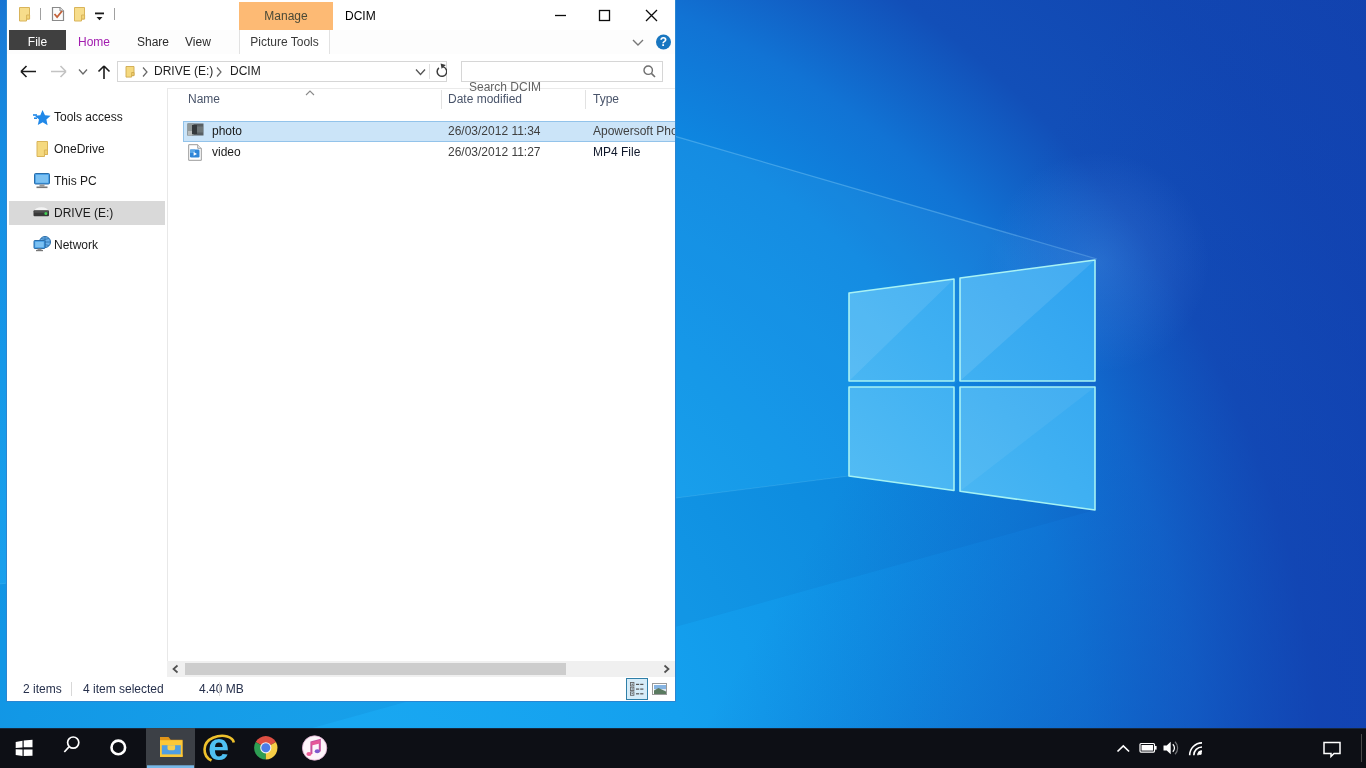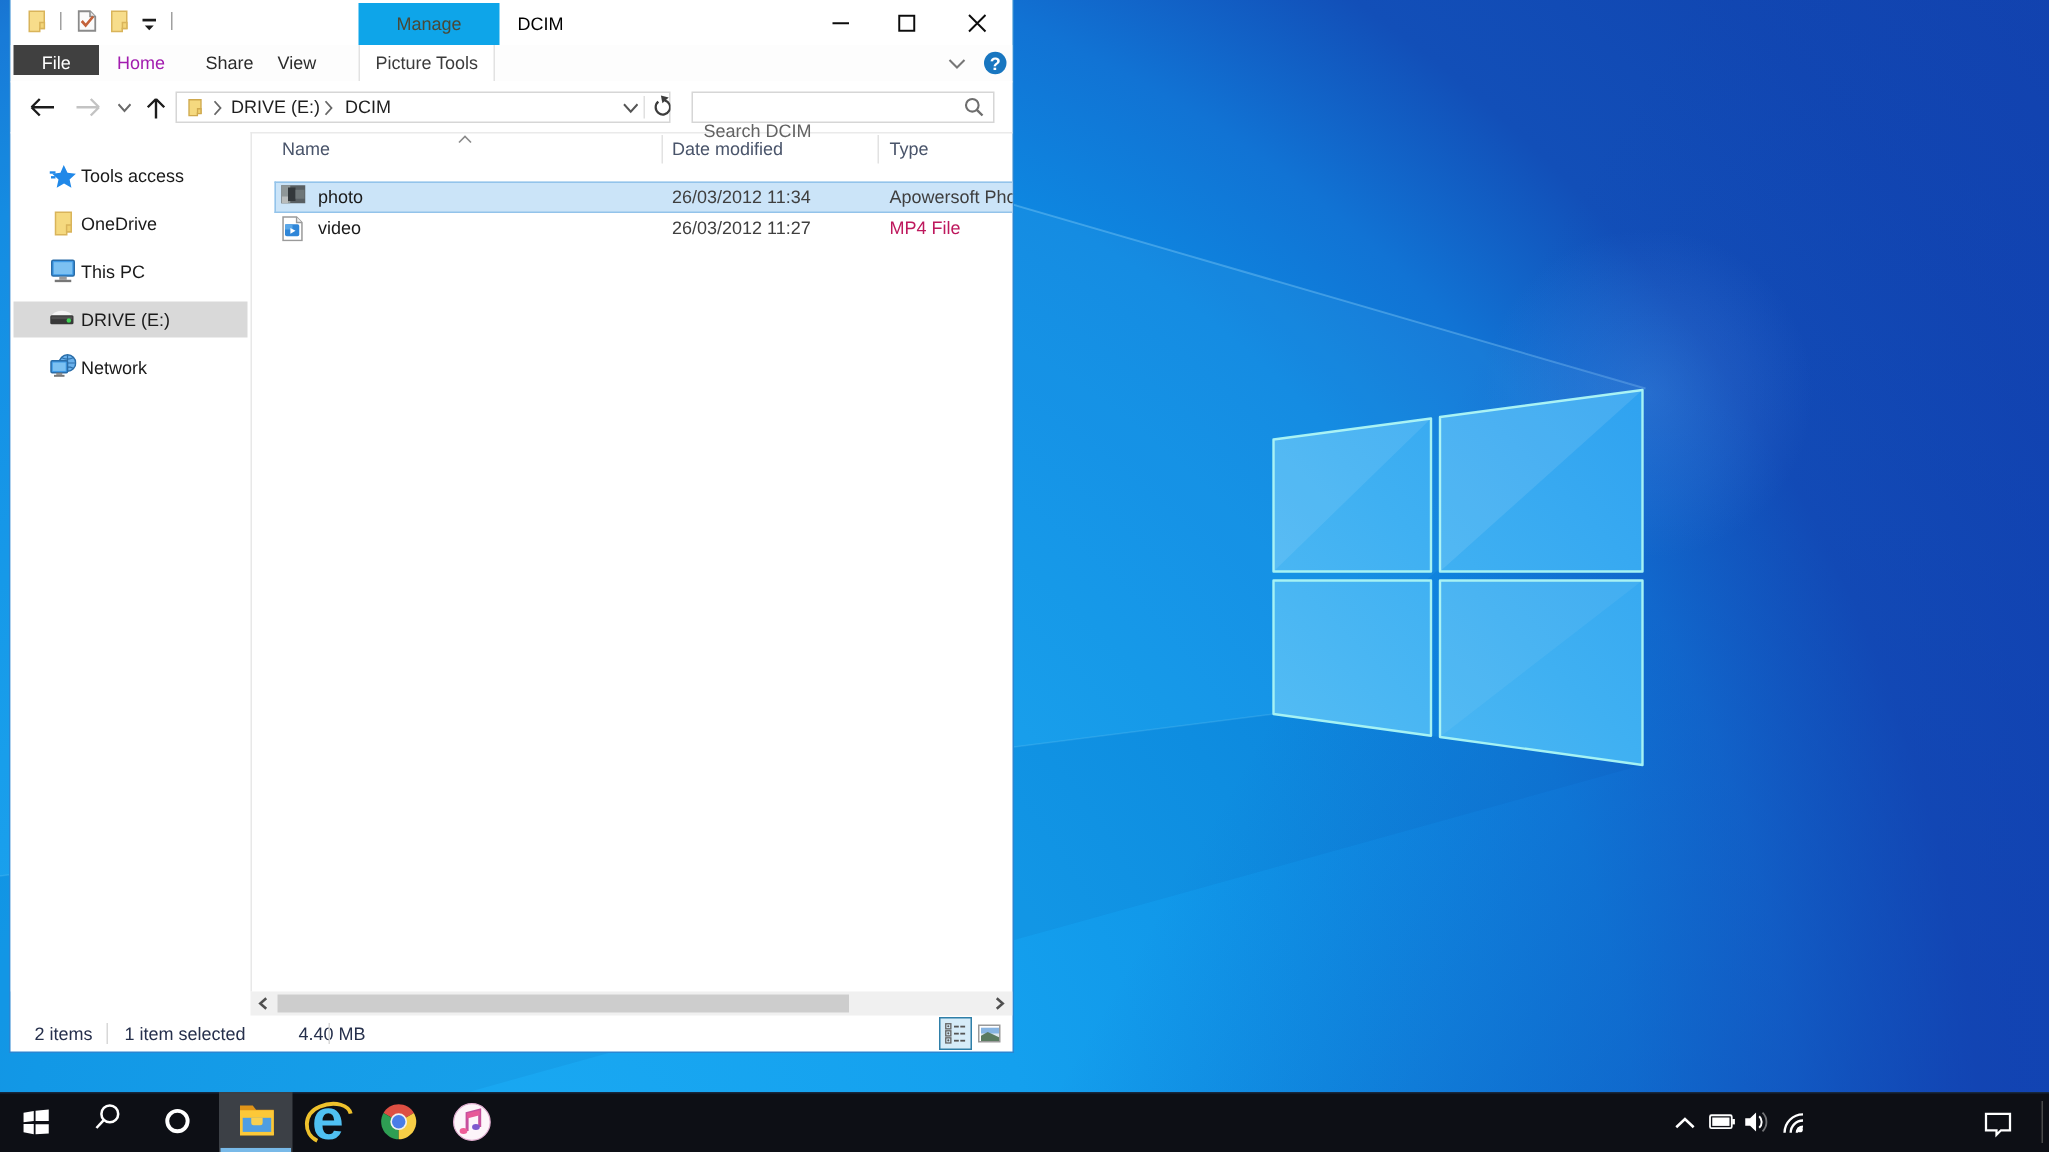--- a/index.html
+++ b/index.html
@@ -78,21 +78,21 @@
       <path d="M43 1.5 v3.5 h3.5" fill="#e8e8e8" stroke="#8a8a8a" stroke-width="1"></path>
       <path d="M37.5 8 l2.6 3 l5 -6" fill="none" stroke="#c4623a" stroke-width="1.8"></path>
 
       <path d="M57.5 1.5 h10 v11.5 h-3 v2 h-7 z" fill="#f7dd8b" stroke="#d9b45a" stroke-width="1"></path>
       <path d="M64.6 9 h3 v4 h-3 z" fill="#f3d578" stroke="#d9b45a" stroke-width="1"></path>
 
       <rect x="78" y="6.5" width="9" height="1.8" fill="#1a1a1a"></rect>
       <path d="M79.5 11 h6 l-3 3.2 z" fill="#1a1a1a"></path>
       <line x1="97.5" y1="2" x2="97.5" y2="14" stroke="#a0a0a0" stroke-width="1"></line>
     </svg>
-    <div class="t" style="left:232px;top:2px;width:94px;height:28px;background:#0ea5e9;
+    <div class="t" style="left:232px;top:2px;width:94px;height:28px;background:#fdba74;
       text-align:center;line-height:28px;color:#494936;">Manage</div>
     <div class="t" style="left:338px;top:3px;color:#000;line-height:26px;">DCIM</div>
 
     <svg class="abs" style="left:540px;top:0" width="128" height="30" viewBox="0 0 128 30">
       <line x1="8" y1="15.5" x2="19" y2="15.5" stroke="#0c0c0c" stroke-width="1.3"></line>
       <rect x="52.5" y="10.5" width="10" height="10" fill="none" stroke="#0c0c0c" stroke-width="1.3"></rect>
       <path d="M99 10 l11 11 m0 -11 l-11 11" stroke="#0c0c0c" stroke-width="1.3"></path>
     </svg>
 
     <div class="abs" style="left:0;top:30px;width:668px;height:24px;border-bottom:1px solid #dcdcdc;background:#fdfdfd;"></div>
@@ -212,34 +212,34 @@
 
     <svg class="abs" style="left:181px;top:144px" width="14" height="17" viewBox="0 0 14 17">
       <path d="M0.7 0.7 h9 l3.6 3.6 v12 h-12.6 z" fill="#fff" stroke="#9a9a9a" stroke-width="1"></path>
       <path d="M9.7 0.7 v3.6 h3.6" fill="#eee" stroke="#9a9a9a" stroke-width="0.9"></path>
       <rect x="2" y="5.5" width="9.5" height="8" rx="1.2" fill="#2f86d8"></rect>
       <path d="M2 5.5 h5 v3.5 h-5 z" fill="#5aa7e8"></path>
       <path d="M5.6 8 l3.4 1.9 l-3.4 1.9 z" fill="#fff"></path>
     </svg>
     <div class="t" style="left:205px;top:142px;line-height:21px;">video</div>
     <div class="t" style="left:441px;top:142px;line-height:21px;color:#3f3f3f;">26/03/2012 11:27</div>
-    <div class="t" style="left:586px;top:142px;line-height:21px;color:#be185d;">MP4 File</div>
+    <div class="t" style="left:586px;top:142px;line-height:21px;color:#0f172a;">MP4 File</div>
 
     <div class="abs" style="left:160px;top:661px;width:508px;height:16px;background:#f0f0f0;"></div>
     <div class="abs" style="left:178px;top:663px;width:381px;height:12px;background:#cdcdcd;"></div>
     <svg class="abs" style="left:163px;top:663px" width="12" height="12" viewBox="0 0 12 12">
       <path d="M7.5 2.5 l-4 3.5 l4 3.5" fill="none" stroke="#505050" stroke-width="1.7"></path>
     </svg>
     <svg class="abs" style="left:653px;top:663px" width="12" height="12" viewBox="0 0 12 12">
       <path d="M4.5 2.5 l4 3.5 l-4 3.5" fill="none" stroke="#505050" stroke-width="1.7"></path>
     </svg>
 
     <div class="t" style="left:16px;top:677px;line-height:24px;color:#26304c;">2 items</div>
     <div class="abs" style="left:64px;top:682px;width:1px;height:14px;background:#d8d8d8;"></div>
-    <div class="t" style="left:76px;top:677px;line-height:24px;color:#26304c;">1 item selected</div>
+    <div class="t" style="left:76px;top:677px;line-height:24px;color:#26304c;">4 item selected</div>
     <div class="t" style="left:160px;top:677px;line-height:24px;color:#26304c;margin-left:32px;">4.40 MB</div>
     <div class="abs" style="left:212px;top:682px;width:1px;height:14px;background:#d8d8d8;"></div>
 
     <div class="abs" style="left:619px;top:678px;width:22px;height:22px;background:#d6ecf8;border:1.5px solid #2f7fa8;box-sizing:border-box;"></div>
     <svg class="abs" style="left:622px;top:681px" width="16" height="16" viewBox="0 0 16 16">
       <g stroke="#666" stroke-width="0.9" fill="none">
         <rect x="1.5" y="1.5" width="3.4" height="3.4"></rect>
         <rect x="1.5" y="6.2" width="3.4" height="3.4"></rect>
         <rect x="1.5" y="10.9" width="3.4" height="3.4"></rect>
       </g>

